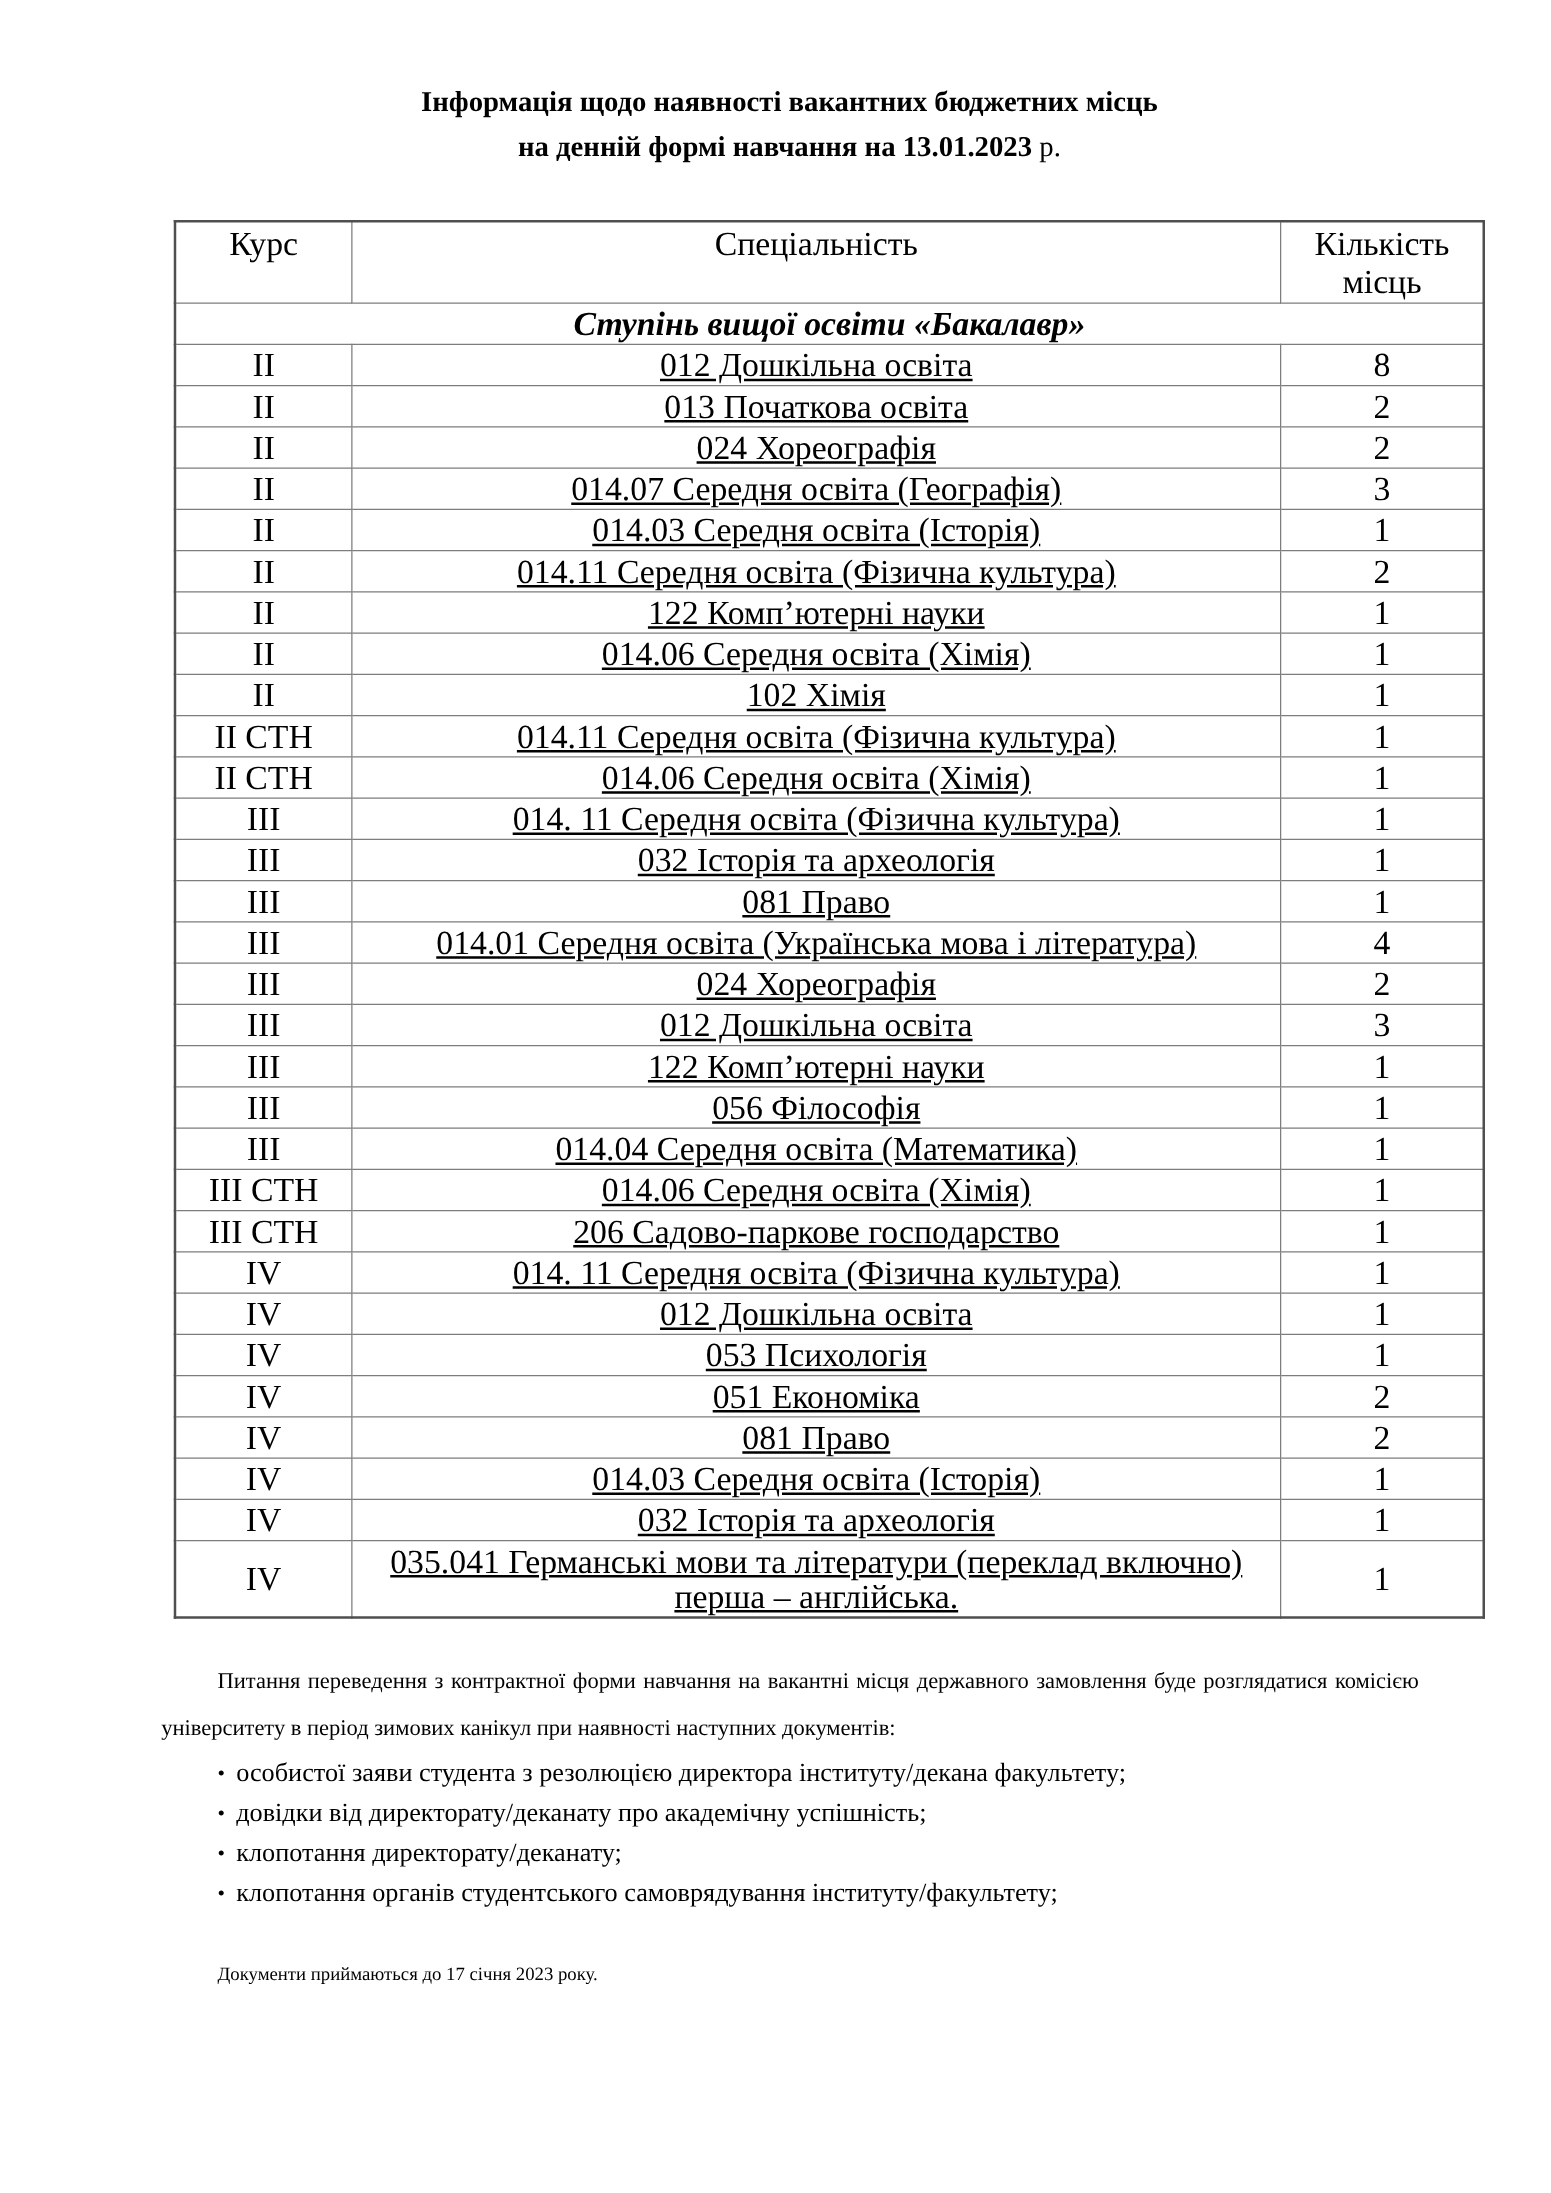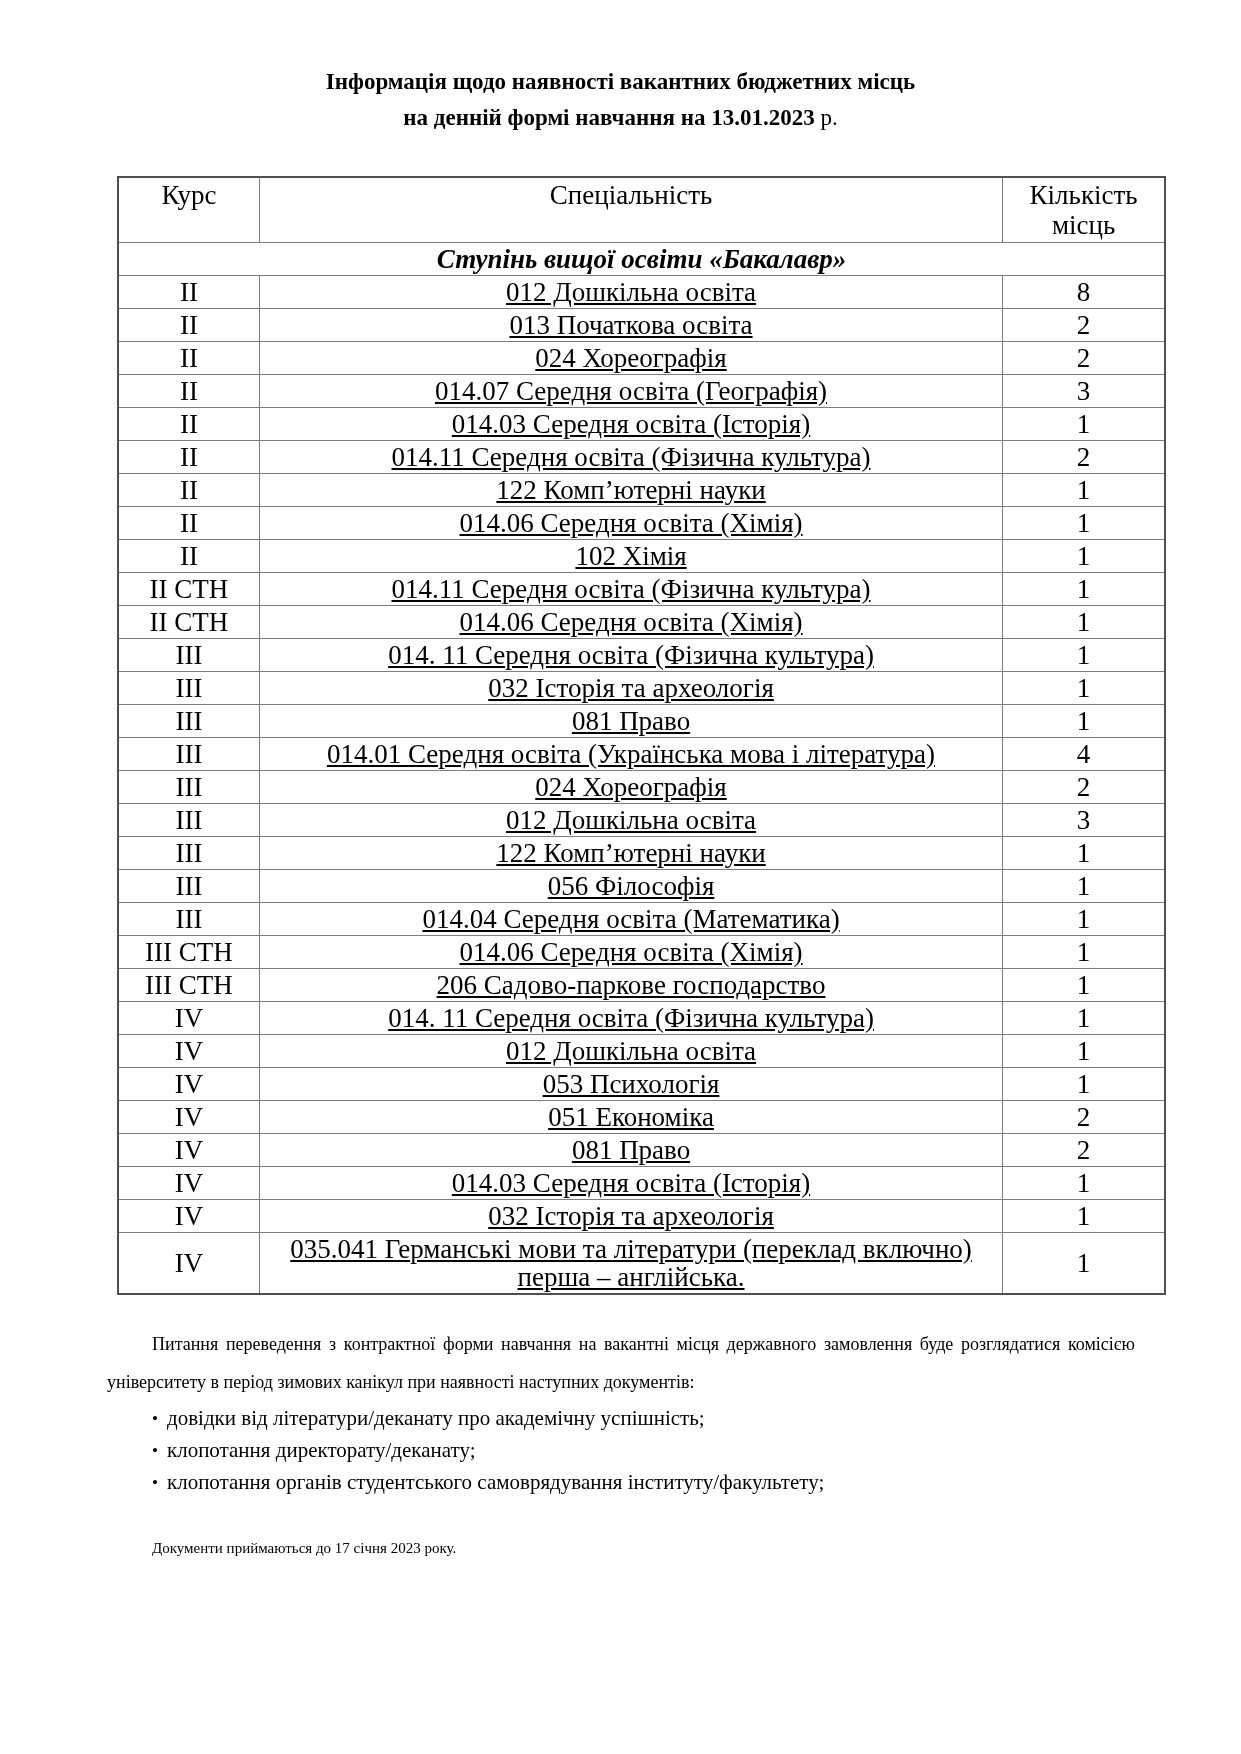--- a/index.html
+++ b/index.html
@@ -2,21 +2,21 @@
 <html lang="uk"><head>
 <meta charset="utf-8">
 <style>
   html,body{margin:0;padding:0;background:#ffffff;}
   body{
     width:1241px;height:1754px;
     font-family:"Liberation Serif","DejaVu Serif",serif;
     color:#000;
     overflow:hidden;
   }
-  .page{box-sizing:border-box;width:1241px;height:1754px;padding-top:64px;}
+  .page{box-sizing:border-box;width:1241px;height:1754px;padding-top:64px;padding-left:22px;}
   .title{
     text-align:center;font-weight:bold;font-size:23px;line-height:36px;
   }
   .title .normal{font-weight:normal;}
   .table-wrap{margin:40px 0 0 117px;width:1049px;}
   table{
     border-collapse:collapse;width:100%;
     font-size:27px;
     border:2px solid #4f4f4f;
   }
@@ -244,20 +244,21 @@
 перша – англійська.</td>
             <td>1</td>
           </tr>
         </tbody>
     </table>
   </div>
 
   <p class="para">Питання переведення з контрактної форми навчання на вакантні місця державного замовлення буде розглядатися комісією університету в період зимових канікул при наявності наступних документів:</p>
 
   <ul class="docs" id="bullets">
-      <li>довідки від літератури/деканату про академічну успішність;</li>
+      <li>особистої заяви студента з резолюцією директора інституту/декана факультету;</li>
+      <li>довідки від директорату/деканату про академічну успішність;</li>
       <li>клопотання директорату/деканату;</li>
       <li>клопотання органів студентського самоврядування інституту/факультету;</li>
     </ul>
 
   <p class="footer-line">Документи приймаються до 17 січня 2023 року.</p>
 
 </div>
 
 </body></html>

